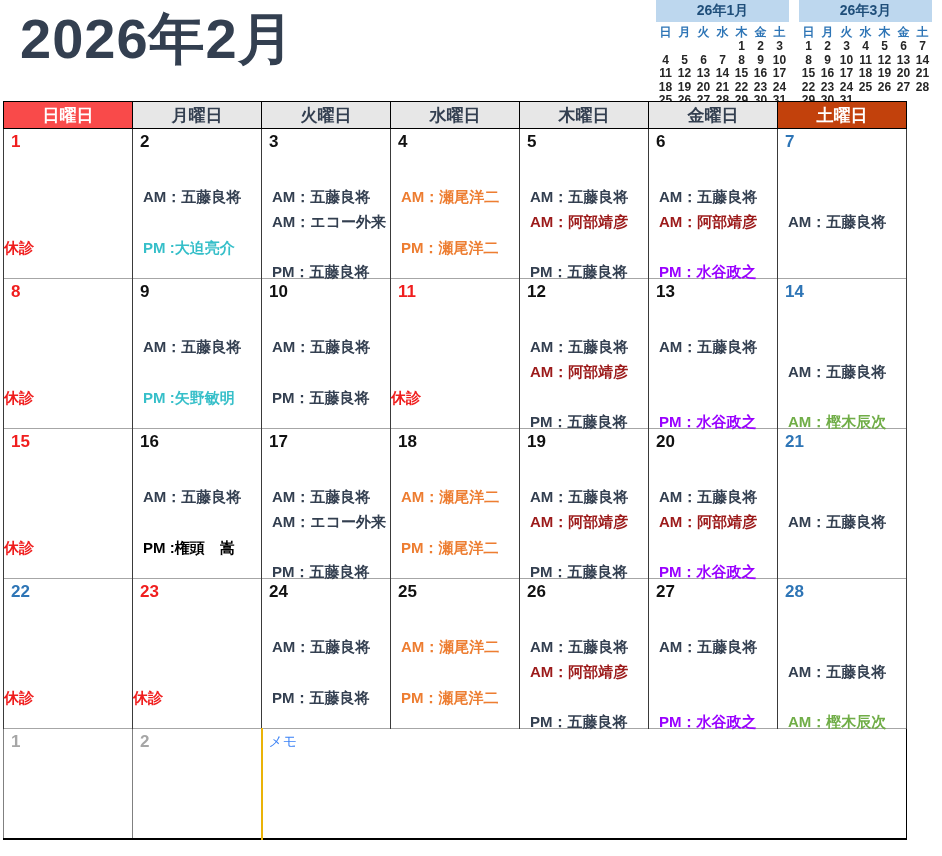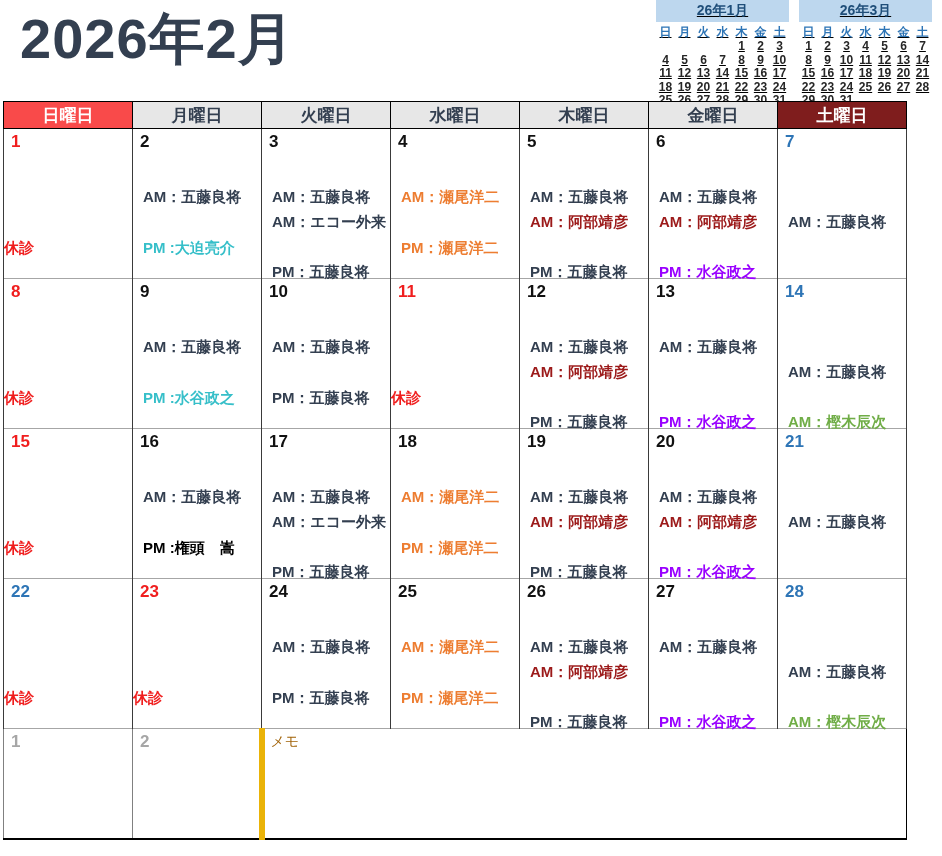--- a/index.html
+++ b/index.html
@@ -3,49 +3,49 @@
 <meta charset="utf-8">
 <style>
   * { margin:0; padding:0; box-sizing:border-box; }
   html,body { width:942px; height:856px; background:#fff; overflow:hidden;
               font-family:"Liberation Sans","DejaVu Sans",sans-serif; }
 
   .page-title { position:absolute; left:20px; top:2px; font-size:56px; font-weight:bold;
                 color:#333F50; letter-spacing:1px; }
 
   .minis { position:absolute; top:0; right:10px; display:flex; gap:10px; }
-  .mini { width:133px;text-decoration:underline; }
+  .mini { width:133px; }
   .mini-title { background:#BDD7EE; color:#1F4E79; font-weight:bold; font-size:14px;
                 text-align:center; padding:2px 0; }
   .mini-grid { display:grid; grid-template-columns:repeat(7,1fr); margin-top:3px; }
   .mini-wd { color:#2E75B6; font-weight:bold; font-size:12px; text-align:center; line-height:15px; }
   .mini-d  { color:#262626; font-weight:bold; font-size:12px; text-align:center; line-height:13.5px; }
 
   table.cal { position:absolute; left:3px; top:101px; width:904px; border-collapse:collapse;
               table-layout:fixed; border:1px solid #000; border-bottom:2px solid #000; }
   th.wd { height:27px; font-size:17px; font-weight:bold; text-align:center;
           border:1px solid #000; }
   th.sun { background:#F94A4A; color:#fff; }
   th.weekday { background:#E7E7E7; color:#333F50;margin-left:44px; }
-  th.sat { background:#7f1d1d; color:#fff; }
+  th.sat { background:#c2410c; color:#fff; }
 
   td.day { height:150px; vertical-align:top; position:relative; padding:0;
            border-left:1px solid #3A3A3A; border-right:1px solid #3A3A3A;
            border-top:1px solid #A6A6A6; }
   .dnum { font-size:17px; font-weight:bold; padding:3px 0 0 7px; line-height:20px; }
   .slot { position:absolute; left:10px; right:2px; font-size:15px; font-weight:bold;
           line-height:20px; white-space:nowrap;margin-top:25px; }
   .s1 { top:33px; } .s2 { top:58px; } .s3 { top:84px; } .s4 { top:108px; }
   .slot.center { left:0; right:0; text-align:left; }
 
   td.foot-day { height:110px; vertical-align:top; padding:0;
                 border-left:1px solid #808080; border-top:1px solid #A6A6A6; }
   td.foot-day .dnum { color:#A6A6A6; }
-  td.memo { vertical-align:top; border-left:6px solid #eab308; border-top:1px solid #A6A6A6;
-            color:#a16207; font-size:14px; padding:4px 0 0 6px; }
+  td.memo { vertical-align:top; border-left:2px solid #eab308; border-top:1px solid #A6A6A6;
+            color:#3b82f6; font-size:14px; padding:4px 0 0 6px; }
 </style>
 </head>
 <body>
 
 <h1 class="page-title">2026年2月</h1>
 
 <div class="minis">
   <div class="mini">
     <div class="mini-title">26年1月</div>
     <div class="mini-grid">
@@ -194,21 +194,21 @@
         </td>
       </tr>
       <tr>
         <td class="day">
           <div class="dnum" style="color: rgb(240, 30, 30);">8</div>
           <div class="slot s3 center" style="color: rgb(240, 30, 30);">休診</div>
         </td>
         <td class="day">
           <div class="dnum" style="color: rgb(17, 17, 17);">9</div>
           <div class="slot s1" style="color: rgb(51, 63, 80);">AM：五藤良将</div>
-          <div class="slot s3" style="color: rgb(54, 191, 201);">PM :水谷政之</div>
+          <div class="slot s3" style="color: rgb(54, 191, 201);">PM :矢野敏明</div>
         </td>
         <td class="day">
           <div class="dnum" style="color: rgb(17, 17, 17);">10</div>
           <div class="slot s1" style="color: rgb(51, 63, 80);">AM：五藤良将</div>
           <div class="slot s3" style="color: rgb(51, 63, 80);">PM：五藤良将</div>
         </td>
         <td class="day">
           <div class="dnum" style="color: rgb(240, 30, 30);">11</div>
           <div class="slot s3 center" style="color: rgb(240, 30, 30);">休診</div>
         </td>

